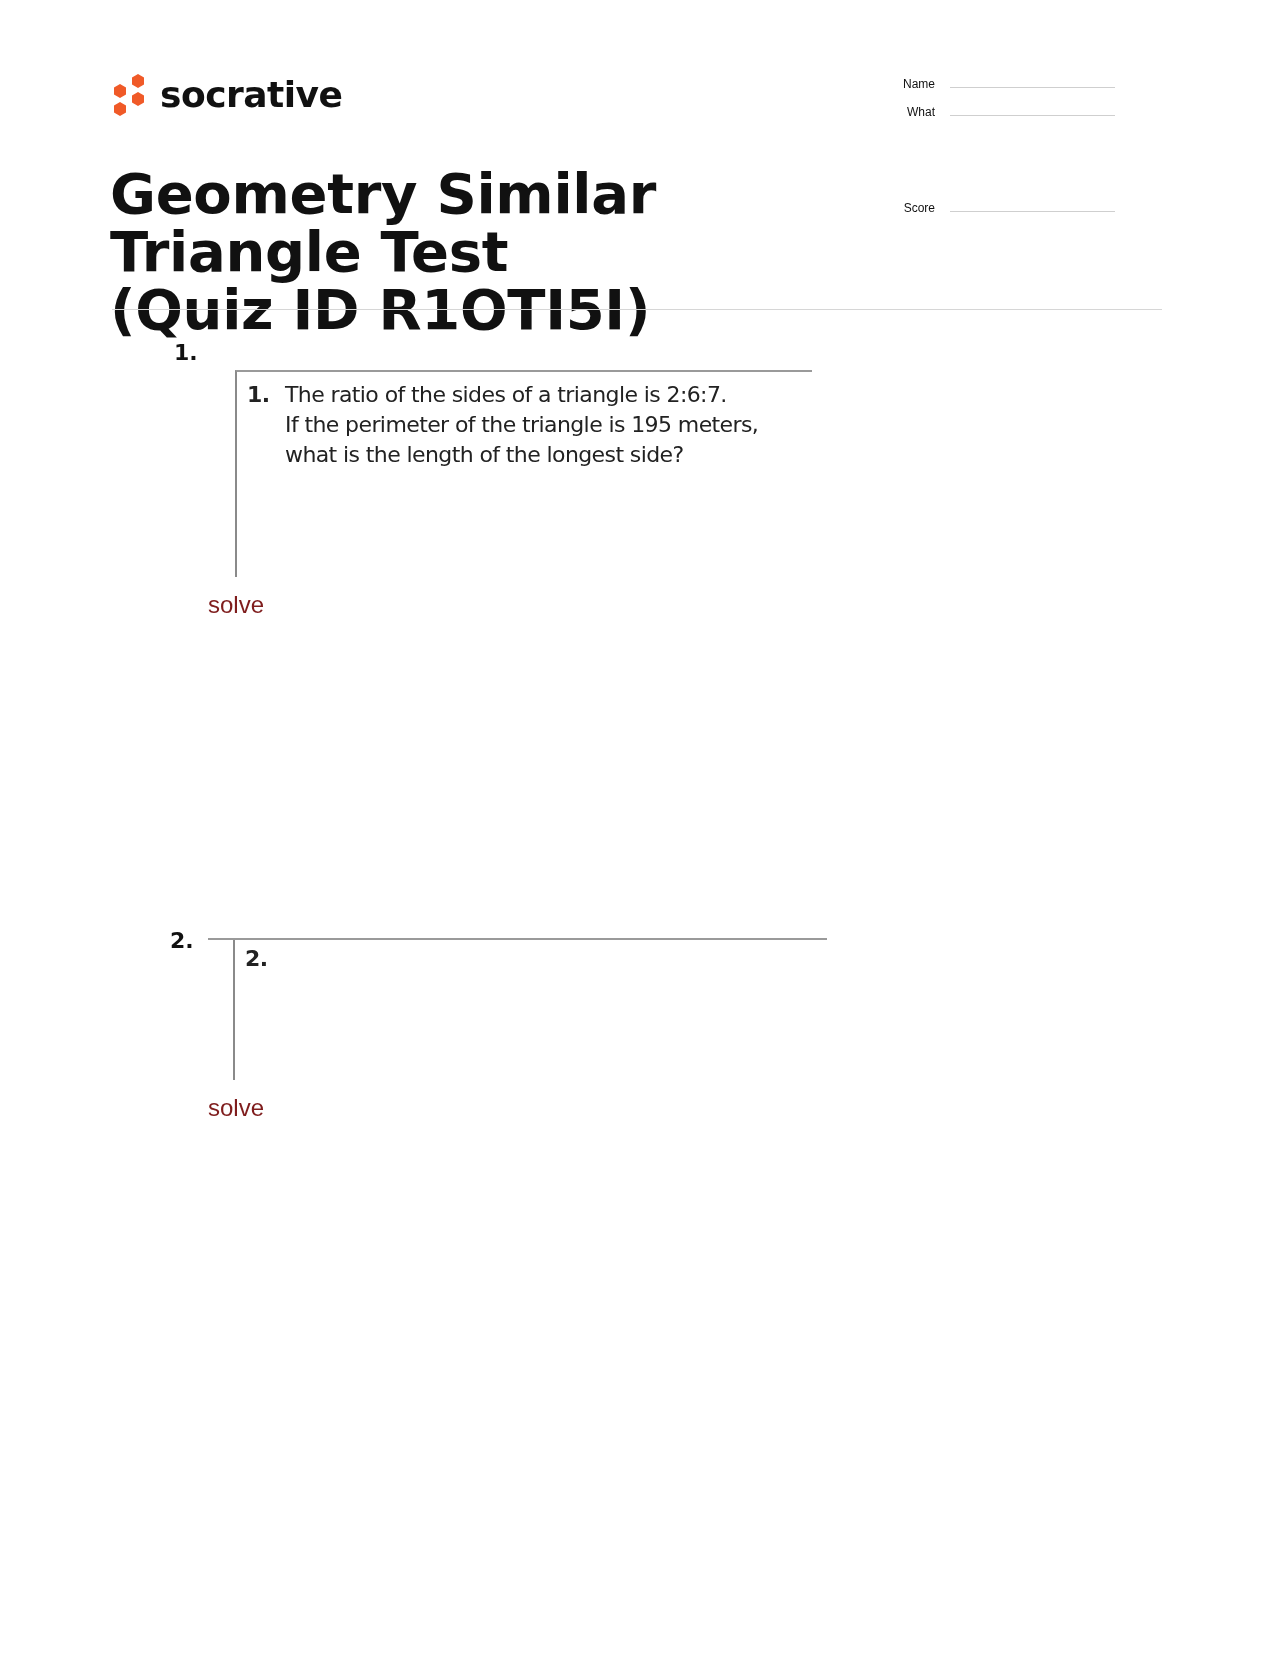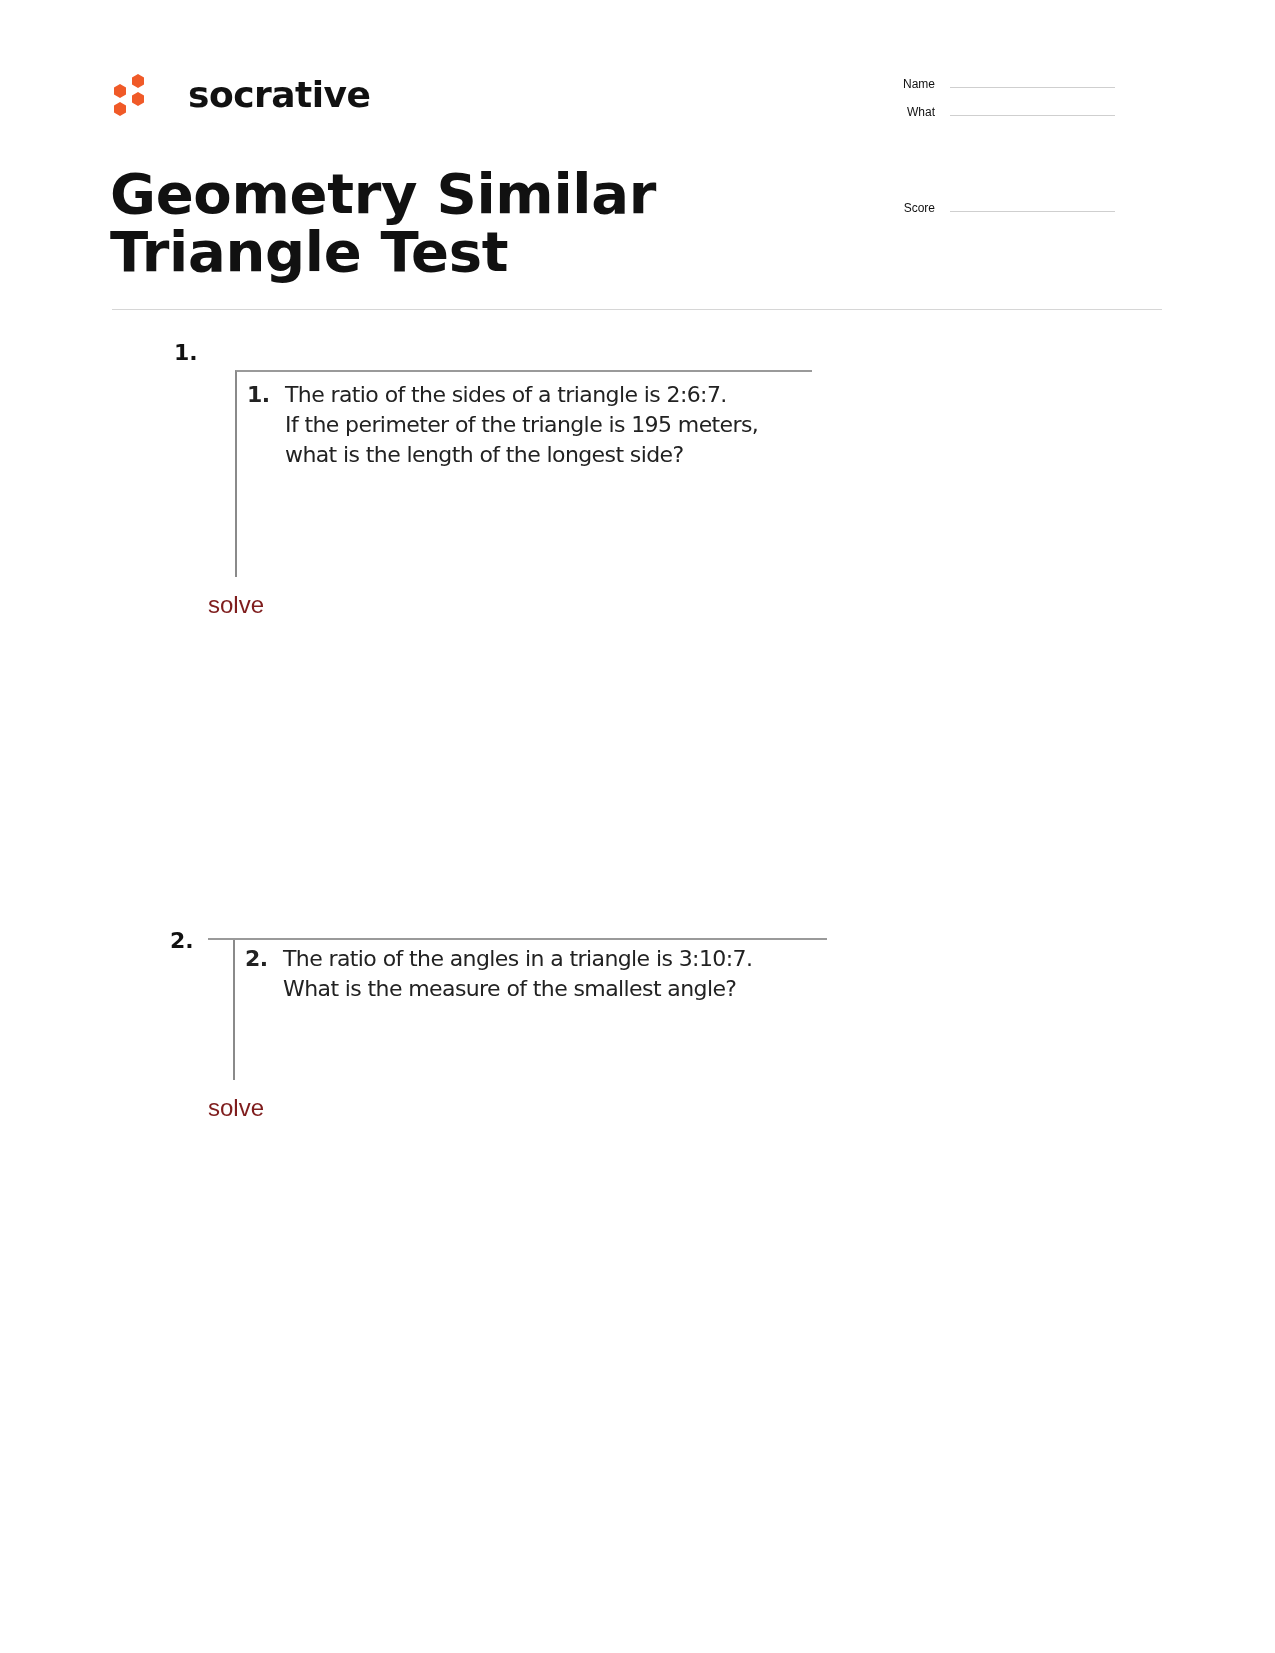--- a/index.html
+++ b/index.html
@@ -1,17 +1,17 @@
 <!DOCTYPE html>
 <html><head>
   <meta charset="utf-8">
   <style>
     html, body { margin: 0; padding: 0; background: #ffffff; }
     body { width: 1275px; height: 1653px; position: relative; overflow: hidden; font-family: "Liberation Sans", sans-serif; color: #111; }
-    .logo { position: absolute; left: 110px; top: 72px; display: flex; align-items: center; gap: 28px; }
+    .logo { position: absolute; left: 110px; top: 72px; display: flex; align-items: center; }
     .logo svg { width: 40px; height: 50px; }
     .logo-text { font-family: "DejaVu Sans", sans-serif; font-size: 36px; font-weight: 600; letter-spacing: -0.5px; color: #111; margin-left: 10px; line-height: 1; position: relative; top: -2px; }
     .meta-row { position: absolute; display: flex; align-items: flex-end; }
     .meta-label { width: 120px; text-align: right; font-size: 12px; color: #111; padding-right: 15px; line-height: 1; }
     .meta-line { width: 165px; border-bottom: 1.5px solid #cfcfcf; height: 0; margin-bottom: 2px; }
     .title { position: absolute; left: 110px; top: 165px; width: 760px; font-family: "DejaVu Sans", sans-serif; font-weight: bold; font-size: 56px; line-height: 58px; color: #111; letter-spacing: -0.3px; }
     .divider { position: absolute; left: 112px; top: 309px; width: 1050px; height: 0; border-top: 1.5px solid #d6d6d6; }
     .qnum { position: absolute; font-family: "DejaVu Sans", sans-serif; font-weight: bold; font-size: 22px; color: #111; }
     .qbox { position: absolute; border-top: 2px solid #9a9a9a; border-left: 2px solid #8a8a8a; }
     .qbox-inner { display: flex; font-family: "DejaVu Sans", sans-serif; font-size: 22px; line-height: 30px; color: #222; letter-spacing: -0.6px; }
@@ -42,20 +42,21 @@
     <span class="meta-line"></span>
   </div>
   <div class="meta-row" style="left:815px; top:202px;">
     <span class="meta-label">Score</span>
     <span class="meta-line"></span>
   </div>
 </div>
 
 <div class="title">
   <div>Geometry Similar Triangle Test</div>
+  <div>(Quiz ID R1OTI5I)</div>
 </div>
 
 <div class="divider"></div>
 
 <div>
   <div class="qnum" style="left:174px; top:340px;">1.</div>
   <div class="qbox" style="left:235px; top:370px; width:575px; height:205px;">
     <div class="qbox-inner" style="padding:8px 0 0 10px;">
       <span class="n">1.</span>
       <span class="t">The ratio of the sides of a triangle is 2:6:7.
@@ -64,19 +65,17 @@
     </div>
   </div>
   <div class="solve" style="left:208px; top:591px;">solve</div>
 </div>
 
 <div>
   <div class="qnum" style="left:170px; top:928px;">2.</div>
   <div class="qbox" style="left:233px; top:938px; width:592px; height:140px;">
     <div class="qbox-inner" style="padding:4px 0 0 10px;">
       <span class="n">2.</span>
-      <span class="t">The ratio of the angles in a triangle is 3:10:7.
-What is the measure of the smallest angle?</span>
     </div>
   </div>
   <div style="position:absolute; left:208px; top:938px; width:27px; border-top:2px solid #9a9a9a;"></div>
   <div class="solve" style="left:208px; top:1094px;">solve</div>
 </div>
 
 </body></html>

